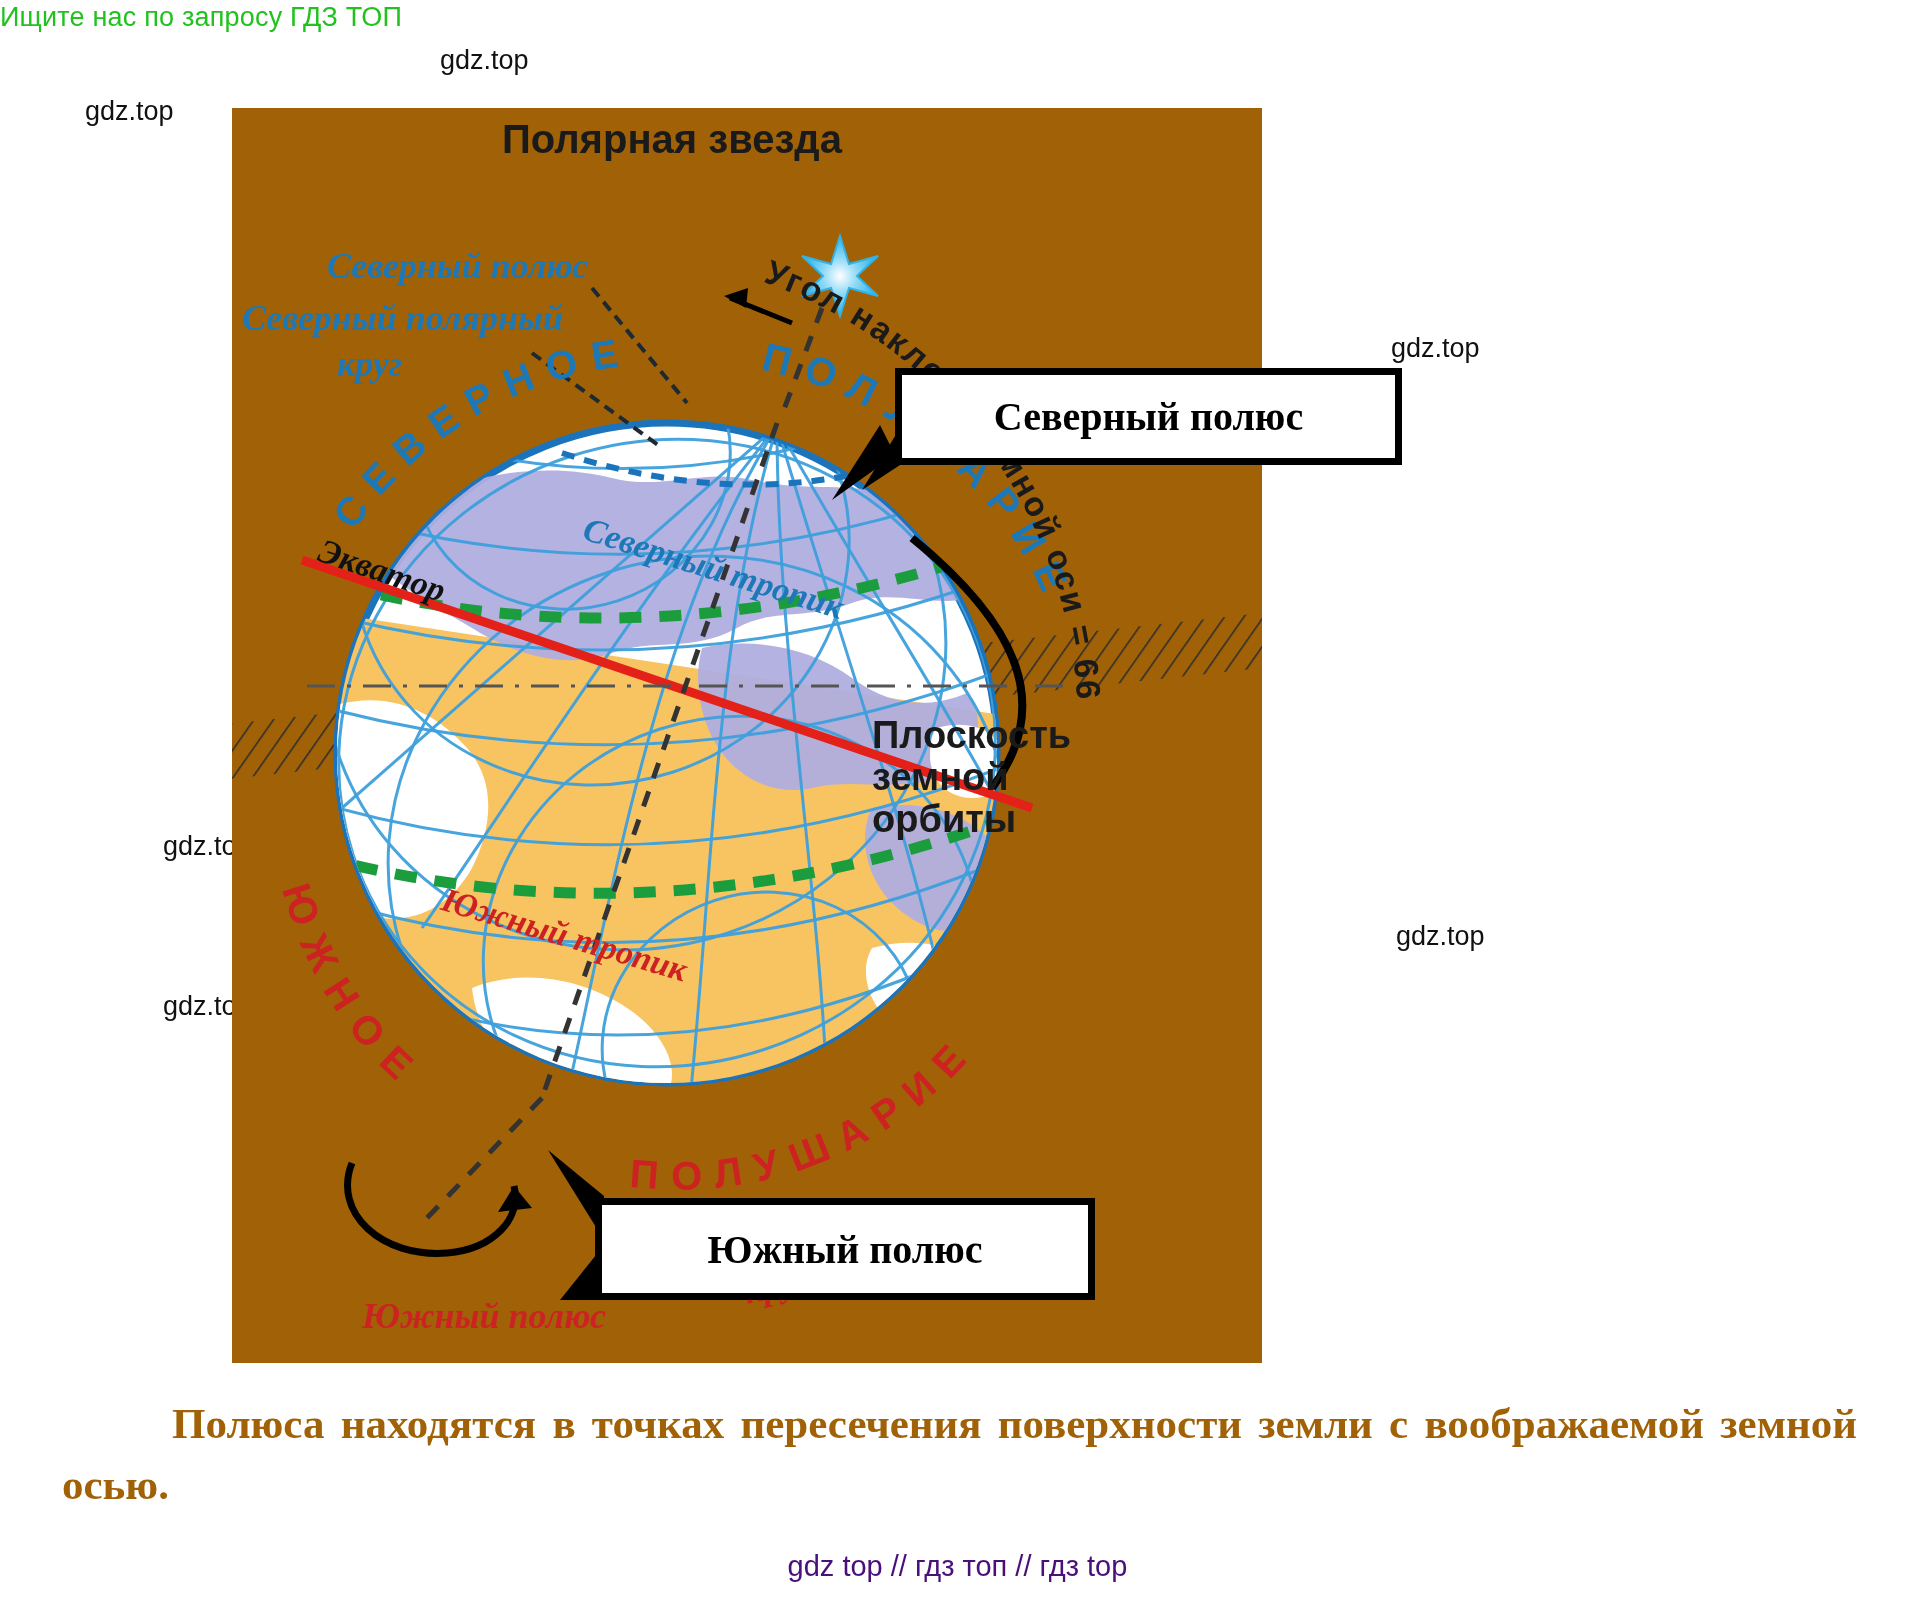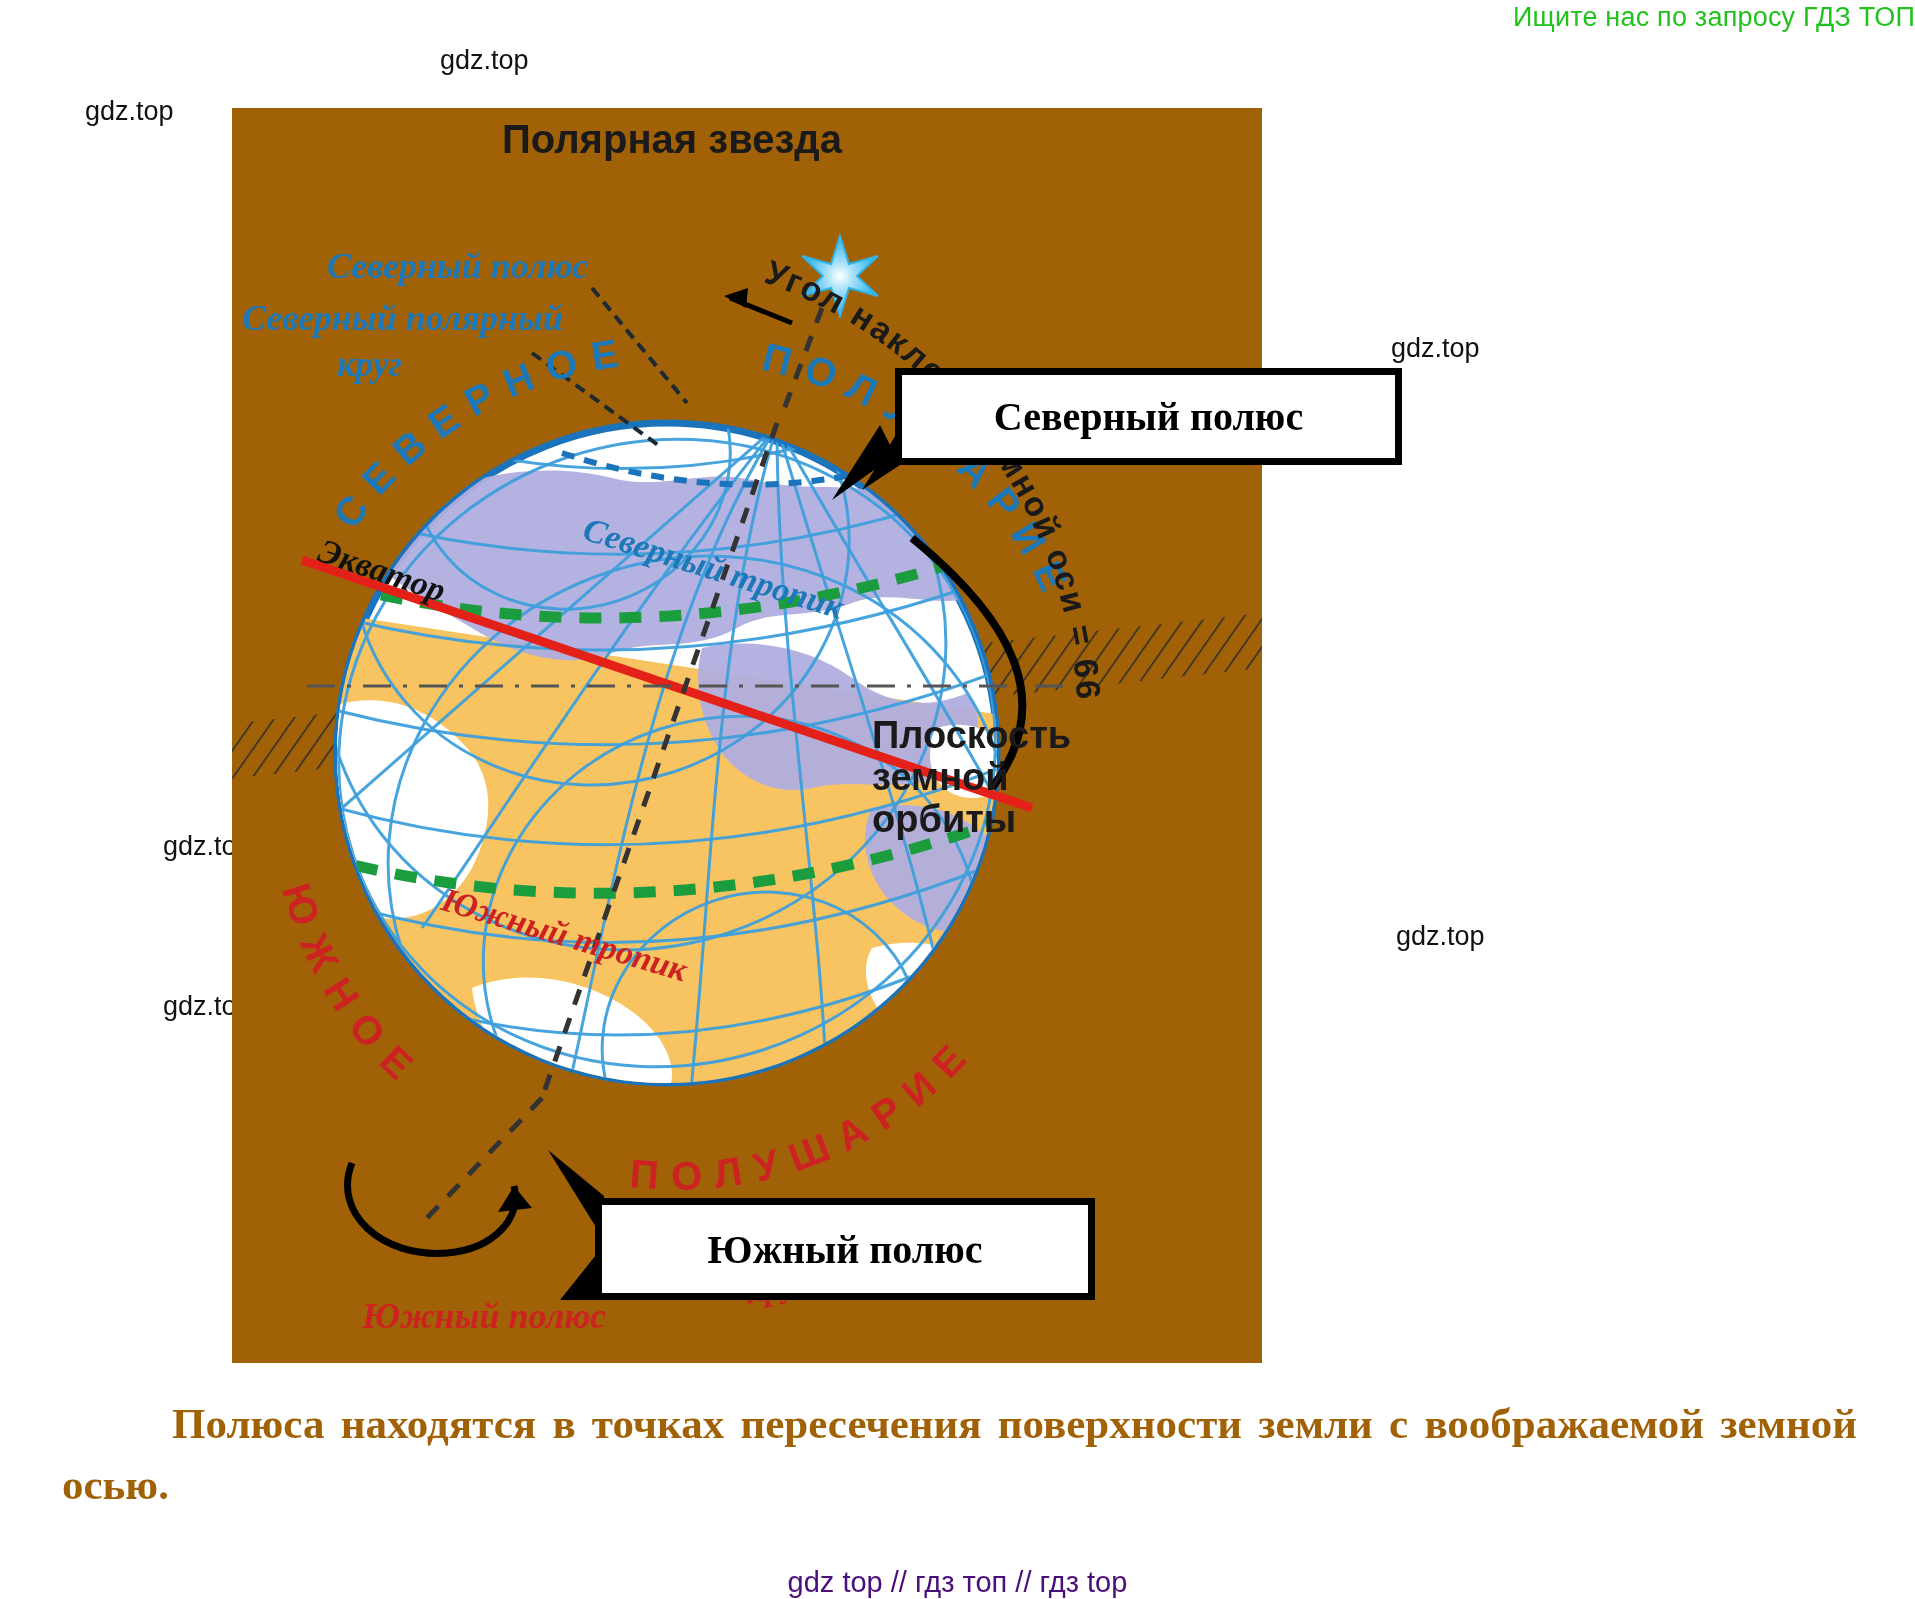--- a/index.html
+++ b/index.html
@@ -14,21 +14,21 @@
     font-family: "Liberation Sans", sans-serif;
     overflow: hidden;
   }
 
   
   .promo {
     position: absolute;
     top: 2px;
     left: 0;
     width: 1915px;
-    text-align: right;
+    text-align: left;
     color: #21c21d;
     font-size: 27px;
     font-family: "Liberation Sans", sans-serif;
     letter-spacing: 0.2px;
   }
 
   
   .wm {
     position: absolute;
     color: #111111;
@@ -96,21 +96,20 @@
   
   .footer {
     position: absolute;
     left: 0;
     top: 1550px;
     width: 1915px;
     text-align: center;
     color: #4b0f7a;
     font-size: 29px;
     font-family: "Liberation Sans", sans-serif;
-    margin-top: 16px;
   }
 </style>
 </head>
 <body>
 
 <div class="promo">Ищите нас по запросу ГДЗ ТОП</div>
 
 <div id="wm-layer">
     <div class="wm" style="left: 440px; top: 45px;">gdz.top</div>
     <div class="wm" style="left: 85px; top: 96px;">gdz.top</div>

